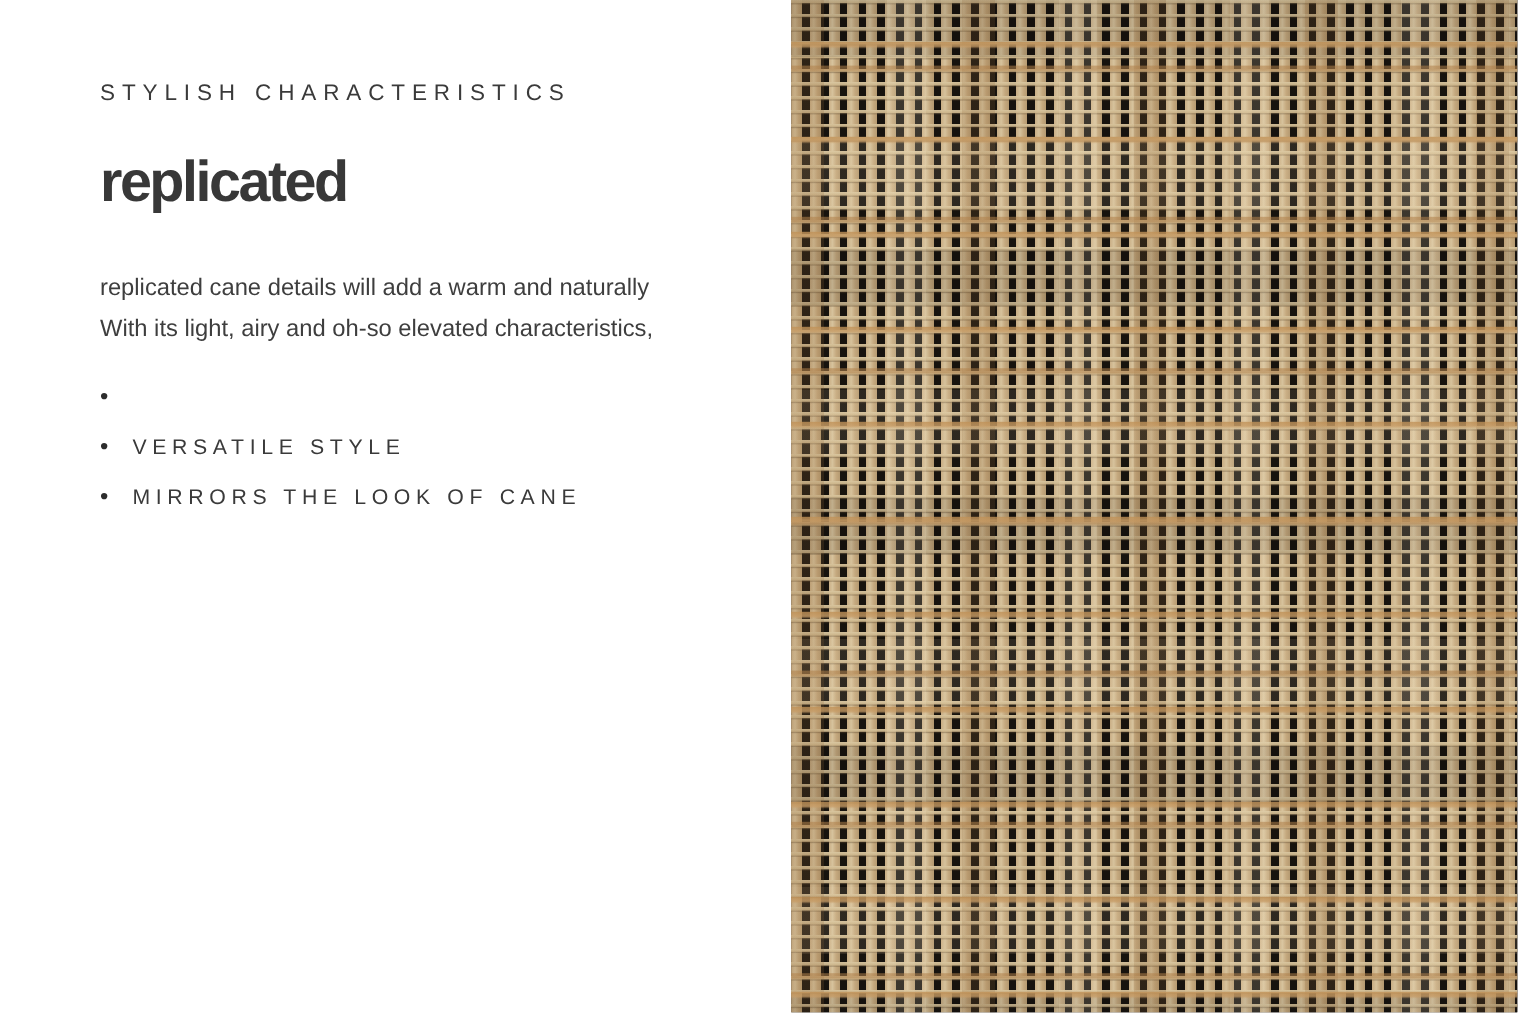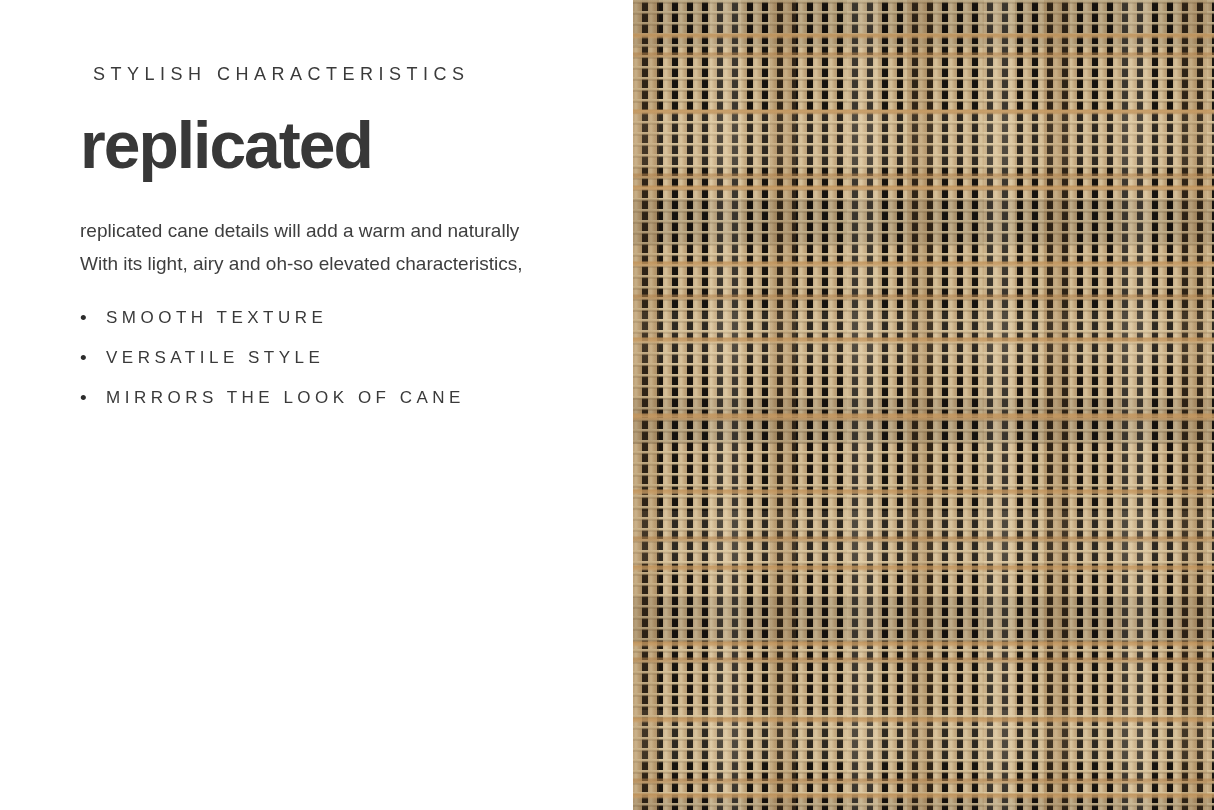--- a/index.html
+++ b/index.html
@@ -17,25 +17,24 @@
     background: #ffffff;
     padding: 62px 0 0 80px;
     flex: 0 0 auto;
   }
   .eyebrow {
     font-size: 18px;
     line-height: 24px;
     letter-spacing: 5.5px;
     color: #3a3a3a;
     white-space: nowrap;
-    margin-left: 13px;
   }
   .title {
     margin-top: 16px;
-    font-size: 66px;
+    font-size: 46px;
     font-weight: 700;
     line-height: 87px;
     letter-spacing: -2px;
     color: #383838;
   }
   .title div { white-space: nowrap; }
   .paragraph {
     margin-top: 26px;
     font-size: 19px;
     line-height: 32.5px;
@@ -115,23 +114,20 @@
   </div>
 
   <div class="paragraph">
     <div>replicated cane details will add a warm and naturally</div>
     <div>With its light, airy and oh-so elevated characteristics,</div>
   </div>
 
   <ul class="bullet-list">
     <li class="bullet-item">
       <span class="bullet-dot">•</span>
-      <span class="bullet-text">
-        <div>SMOOTH TEXTURE</div>
-      </span>
     </li>
     <li class="bullet-item">
       <span class="bullet-dot">•</span>
       <span class="bullet-text">
         <div>VERSATILE STYLE</div>
       </span>
     </li>
     <li class="bullet-item">
       <span class="bullet-dot">•</span>
       <span class="bullet-text">

